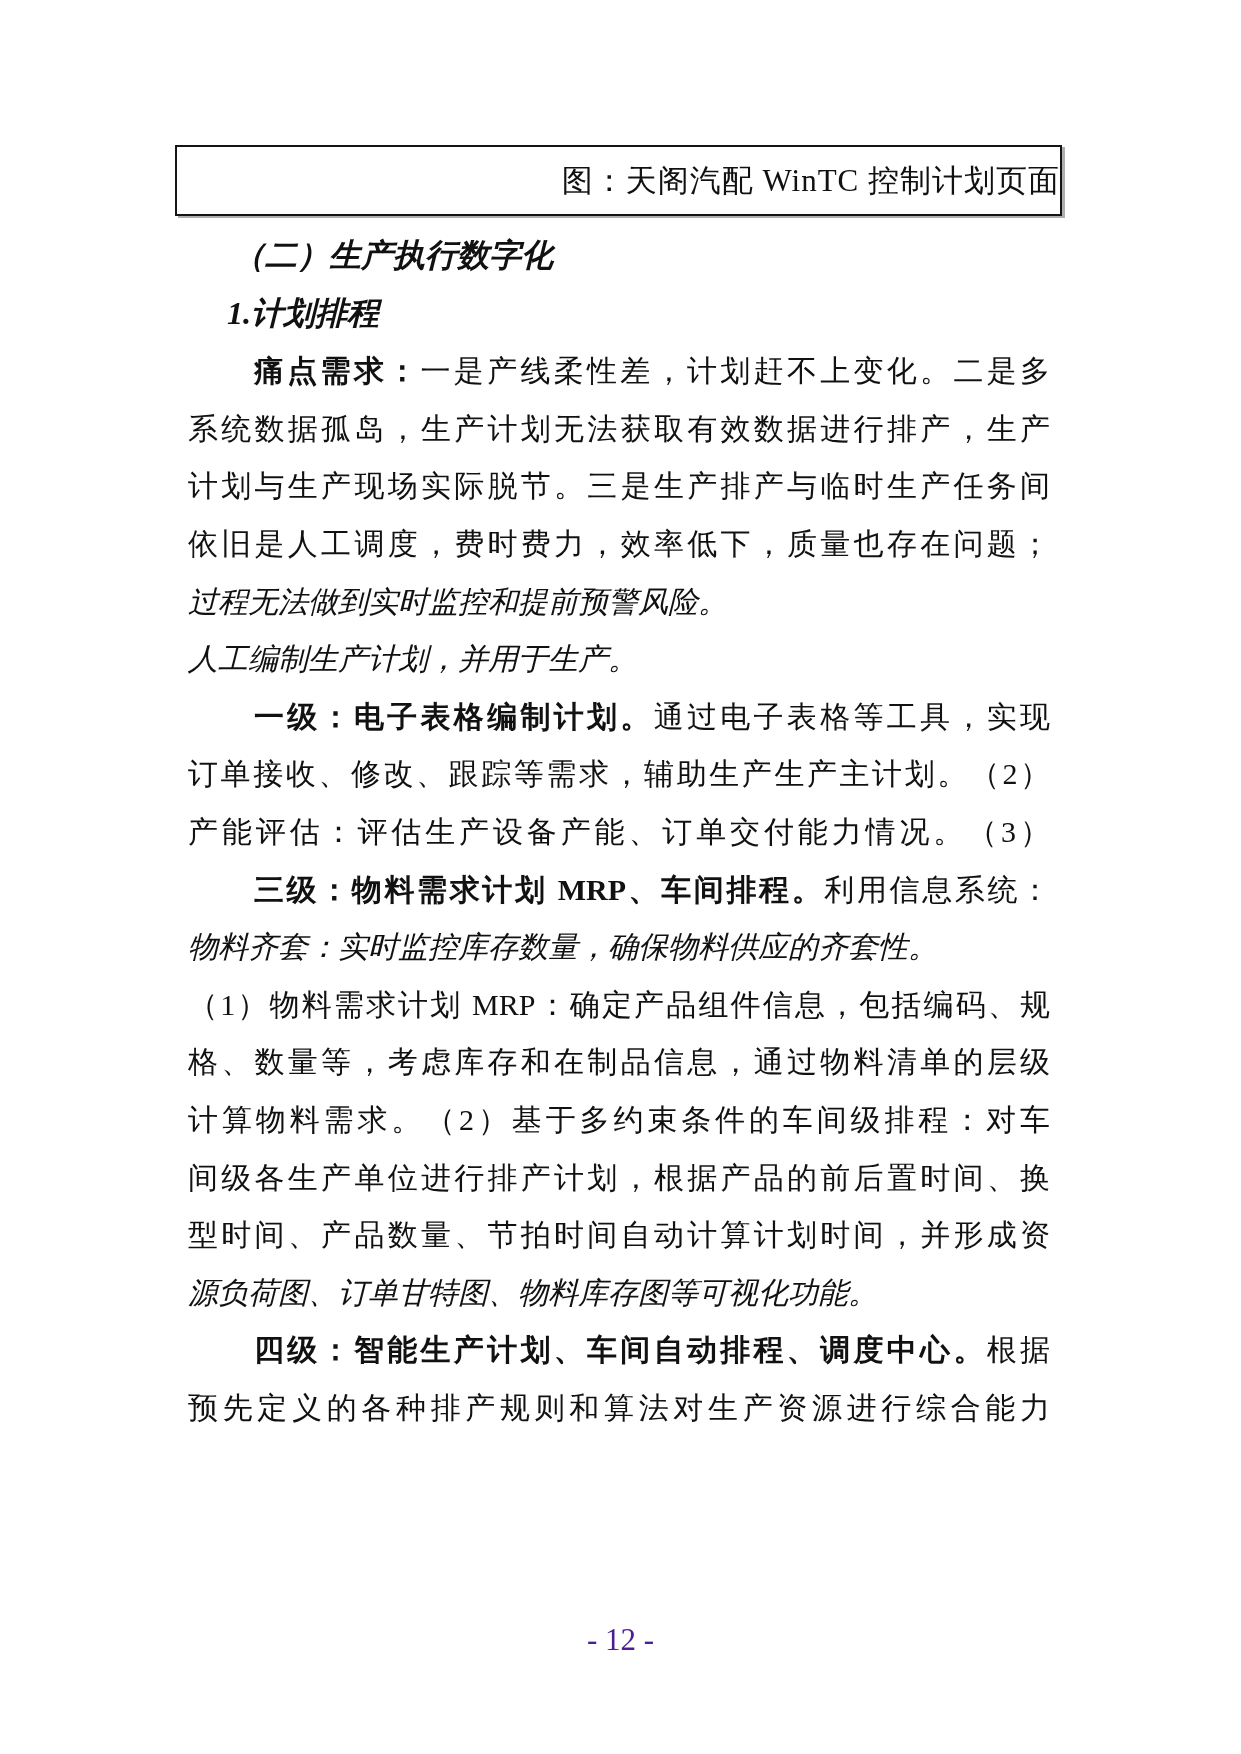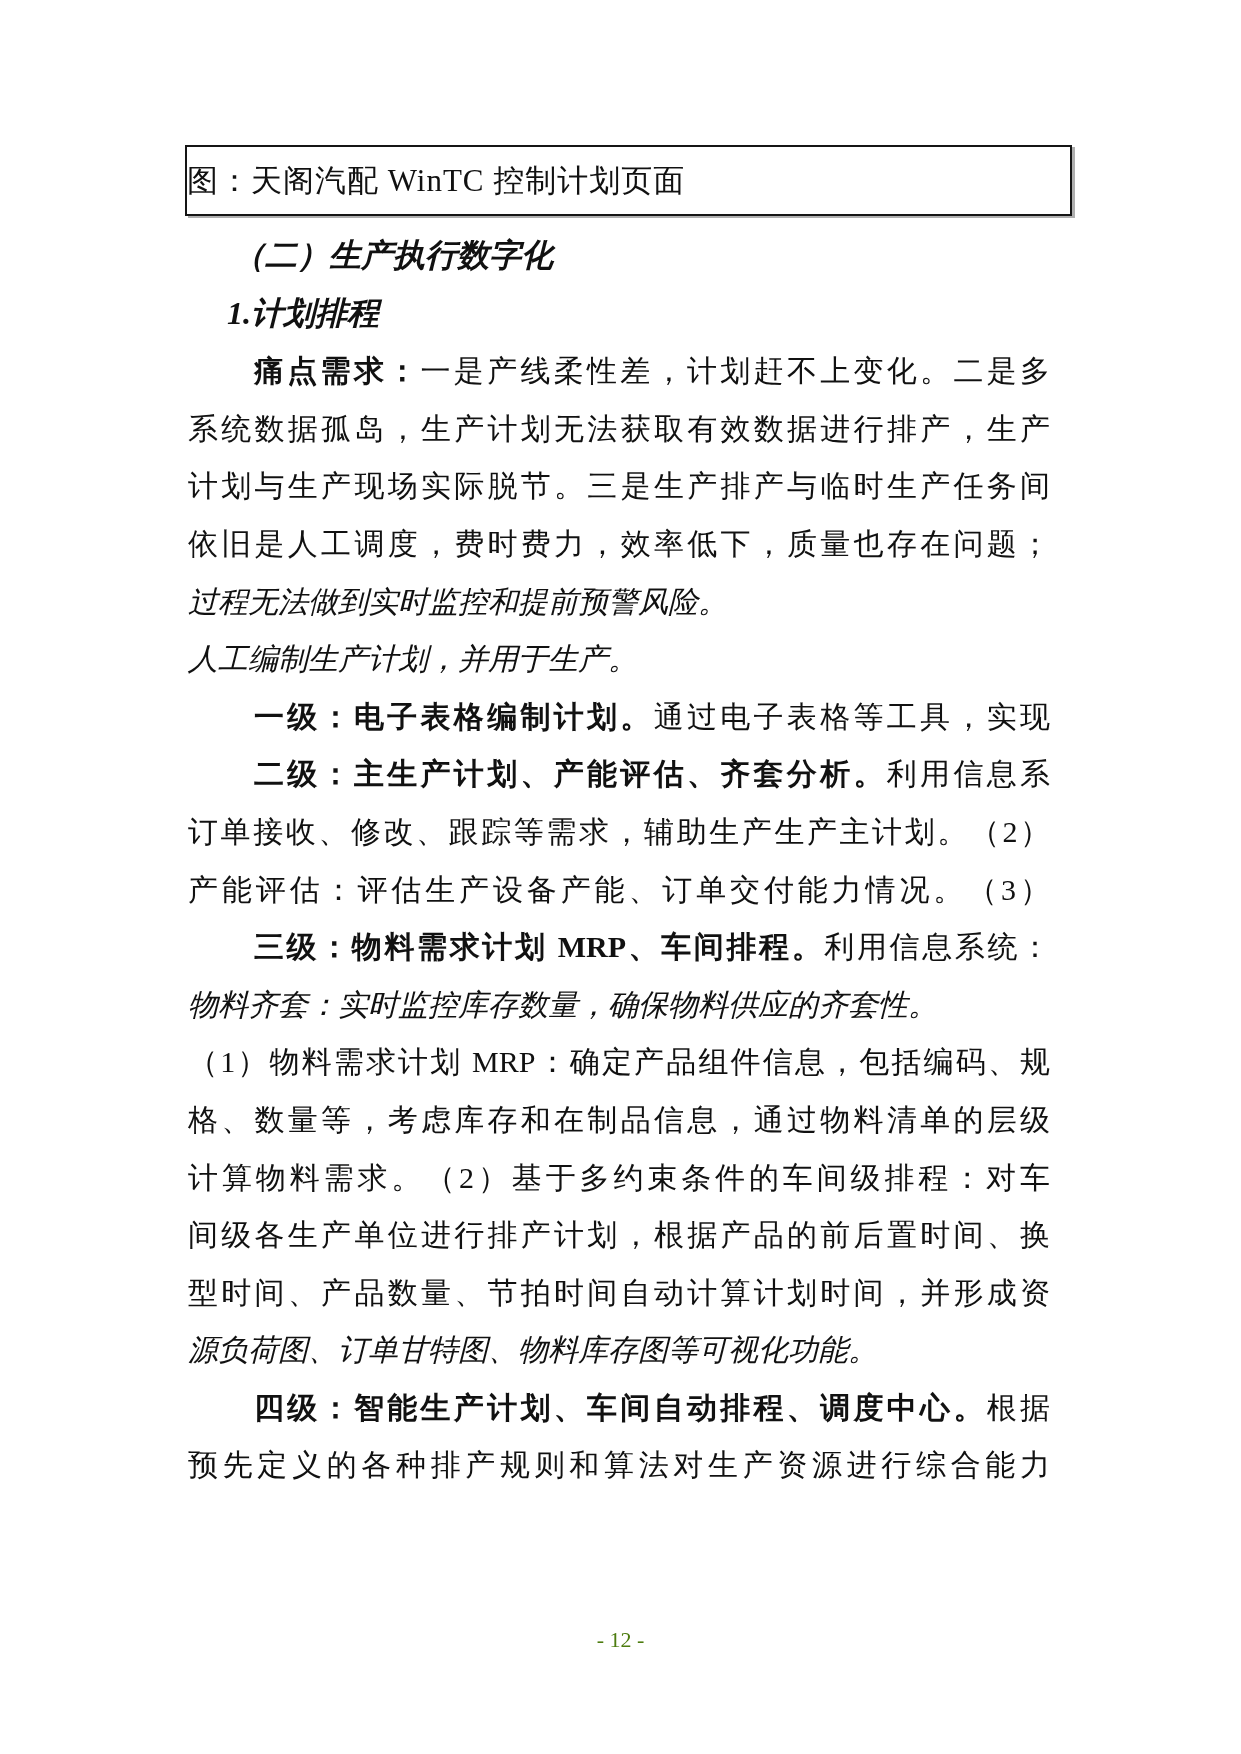--- a/index.html
+++ b/index.html
@@ -21,23 +21,22 @@
   .caption-box {
     position: absolute;
     left: 175px;
     top: 145px;
     width: 883px;
     height: 67px;
     border: 2px solid #151515;
     box-shadow: 3px 2px 0 rgba(110,110,110,0.55);
     display: flex;
     align-items: center;
-    justify-content: flex-start;
+    justify-content: flex-end;
     background: #ffffff;
-    margin-left: 10px;
   }
   .caption-box .caption-text {
     font-size: 31px;
     letter-spacing: 1px;
     white-space: nowrap;
   }
   
   .content {
     position: absolute;
     left: 188px;
@@ -70,22 +69,22 @@
   }
   .b { font-weight: 700; margin-top: 12px; }
   .footer {
     position: absolute;
     left: 0;
     top: 1611px;
     width: 1241px;
     height: 58px;
     line-height: 58px;
     text-align: center;
-    font-size: 22px;
-    color: #4d7c0f;
+    font-size: 31px;
+    color: #4c1d95;
   }
 </style>
 </head>
 <body>
 
 <div class="page">
 
   <div class="caption-box">
     <span class="caption-text">图：天阁汽配 WinTC 控制计划页面</span>
   </div>
@@ -94,21 +93,20 @@
     <div class="h1">（二）生产执行数字化</div>
     <div class="h2">1.计划排程</div>
     <div id="paragraphs">
         <div class="line first"><span class="b">痛点需求：</span><span>一是产线柔性差，计划赶不上变化。二是多</span></div>
         <div class="line"><span>系统数据孤岛，生产计划无法获取有效数据进行排产，生产</span></div>
         <div class="line"><span>计划与生产现场实际脱节。三是生产排产与临时生产任务间</span></div>
         <div class="line"><span>依旧是人工调度，费时费力，效率低下，质量也存在问题；</span></div>
         <div class="line last"><span>过程无法做到实时监控和提前预警风险。</span></div>
         <div class="line last"><span>人工编制生产计划，并用于生产。</span></div>
         <div class="line first"><span class="b">一级：电子表格编制计划。</span><span>通过电子表格等工具，实现</span></div>
-        <div class="line first"><span class="b">二级：主生产计划、产能评估、齐套分析。</span><span>利用信息系</span></div>
         <div class="line"><span>订单接收、修改、跟踪等需求，辅助生产生产主计划。（2）</span></div>
         <div class="line"><span>产能评估：评估生产设备产能、订单交付能力情况。（3）</span></div>
         <div class="line first"><span class="b">三级：物料需求计划 MRP、车间排程。</span><span>利用信息系统：</span></div>
         <div class="line last"><span>物料齐套：实时监控库存数量，确保物料供应的齐套性。</span></div>
         <div class="line"><span>（1）物料需求计划 MRP：确定产品组件信息，包括编码、规</span></div>
         <div class="line"><span>格、数量等，考虑库存和在制品信息，通过物料清单的层级</span></div>
         <div class="line"><span>计算物料需求。（2）基于多约束条件的车间级排程：对车</span></div>
         <div class="line"><span>间级各生产单位进行排产计划，根据产品的前后置时间、换</span></div>
         <div class="line"><span>型时间、产品数量、节拍时间自动计算计划时间，并形成资</span></div>
         <div class="line last"><span>源负荷图、订单甘特图、物料库存图等可视化功能。</span></div>

